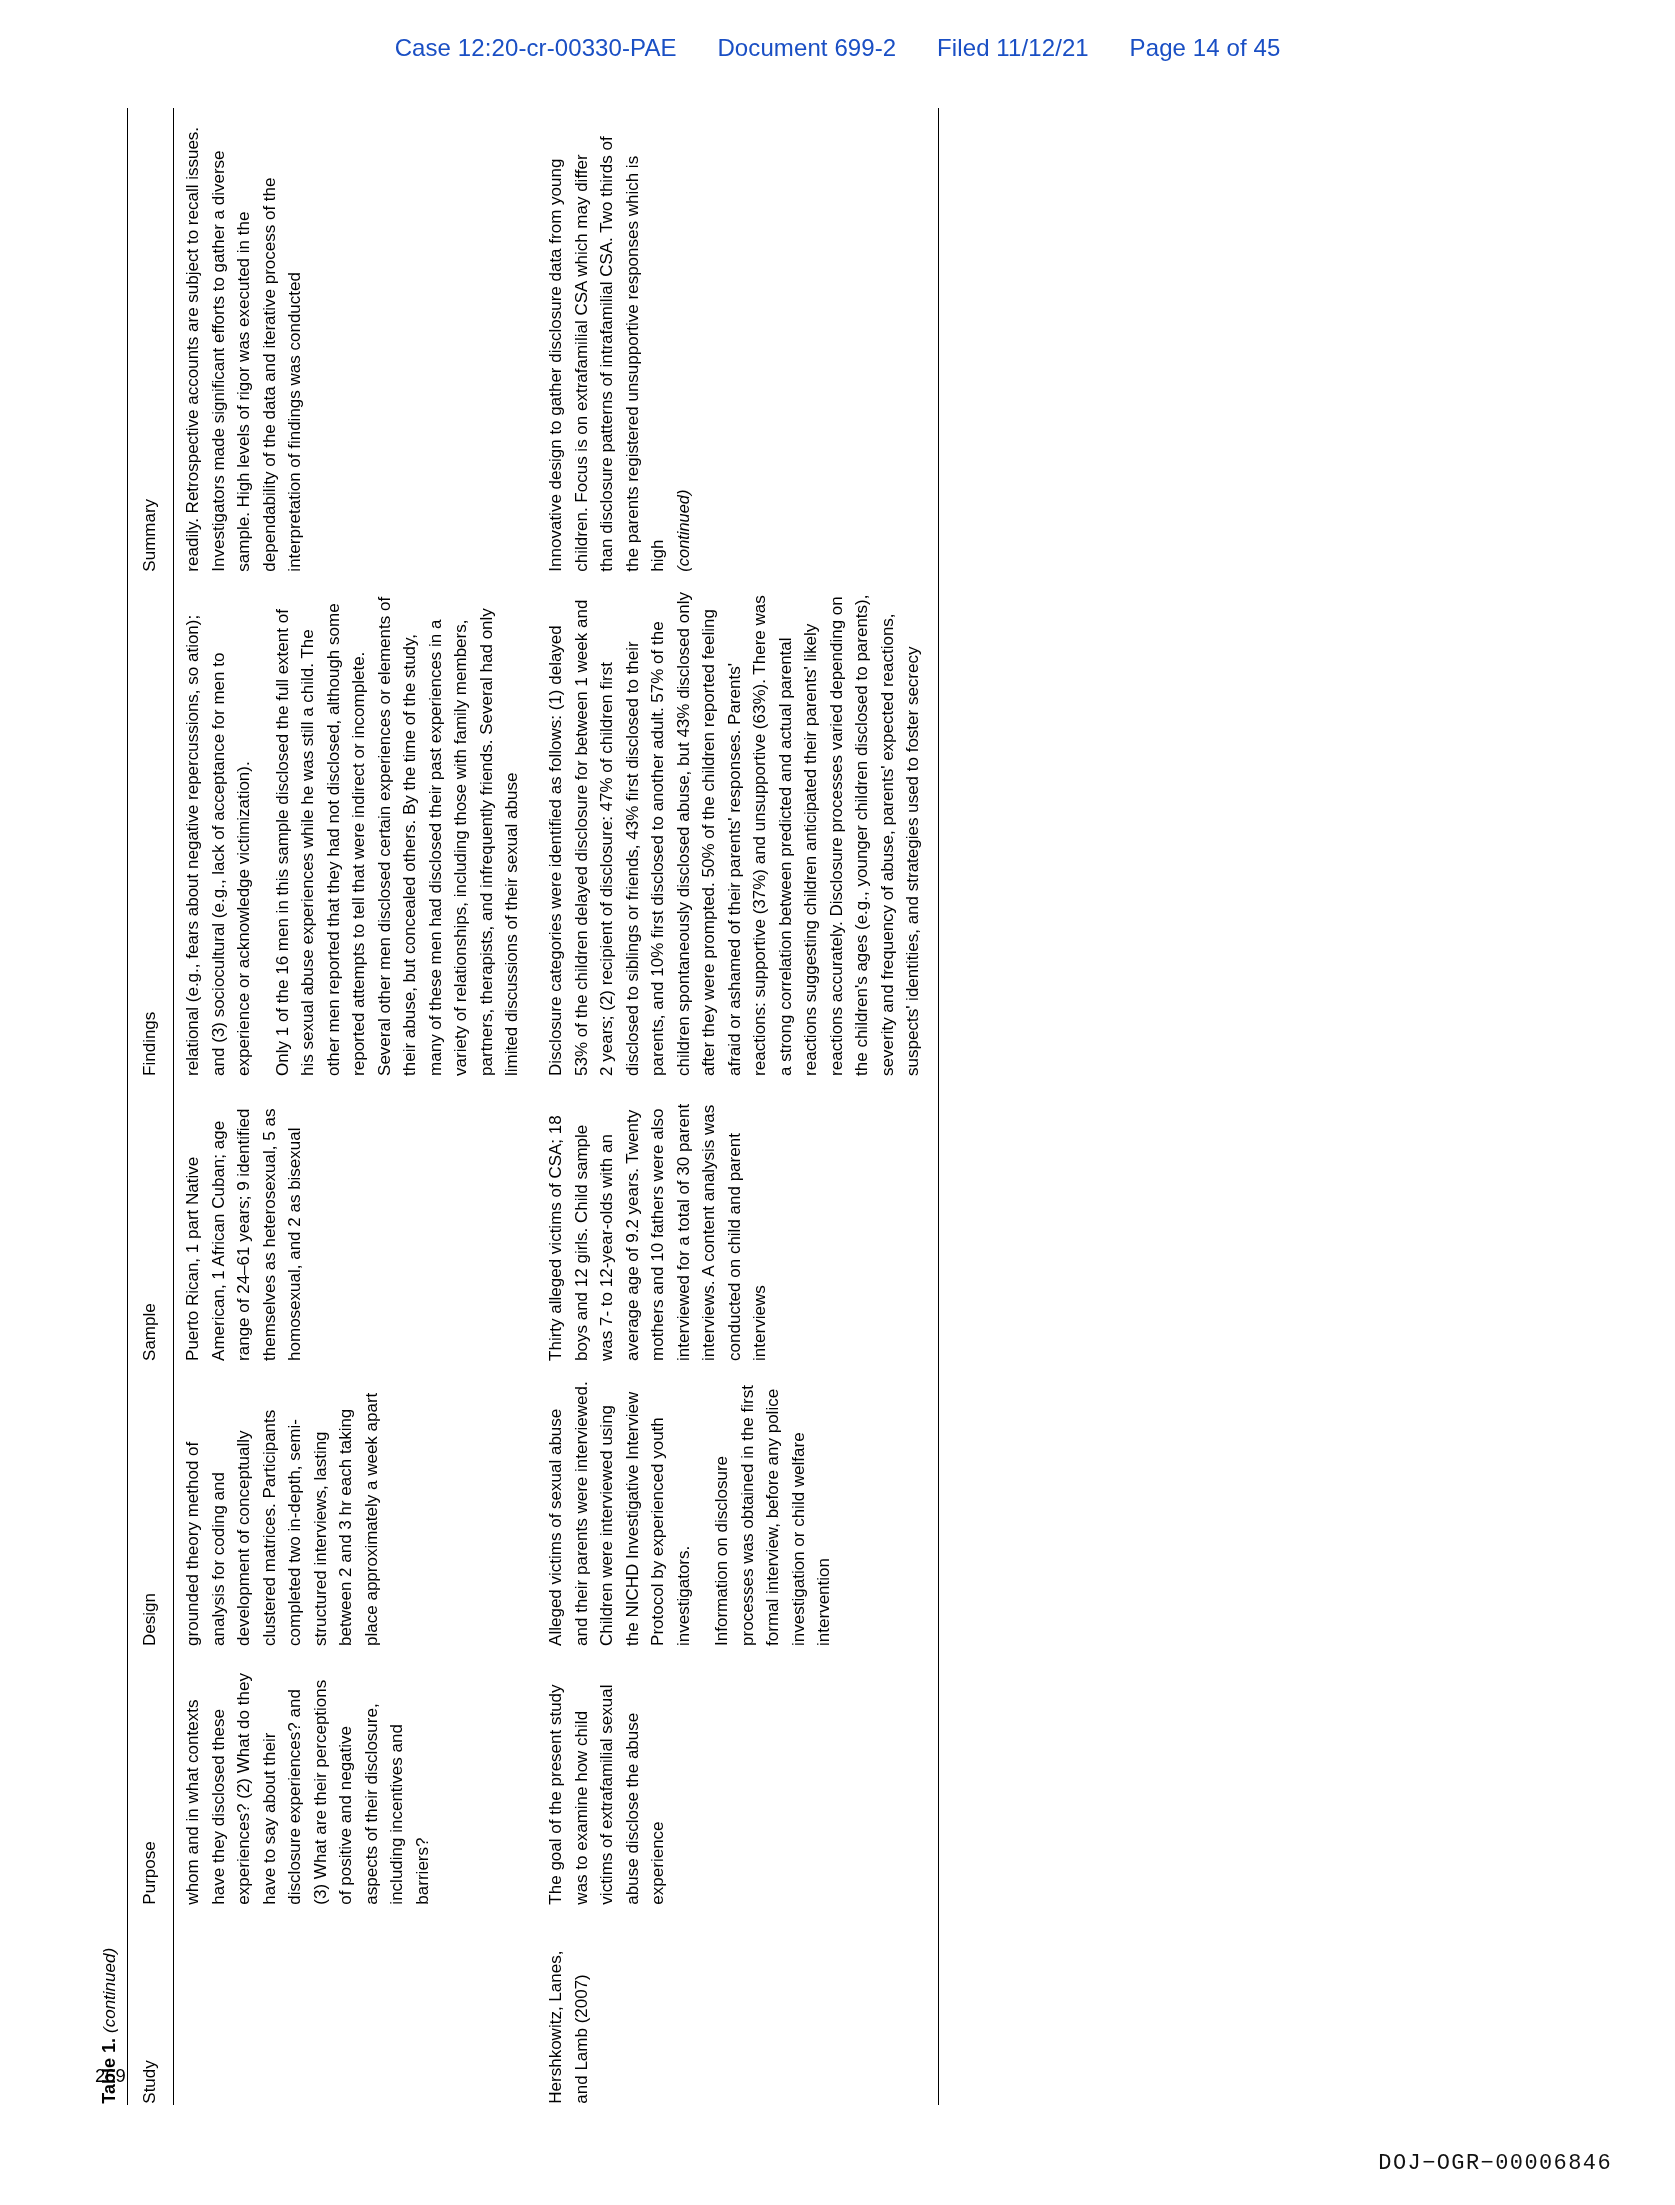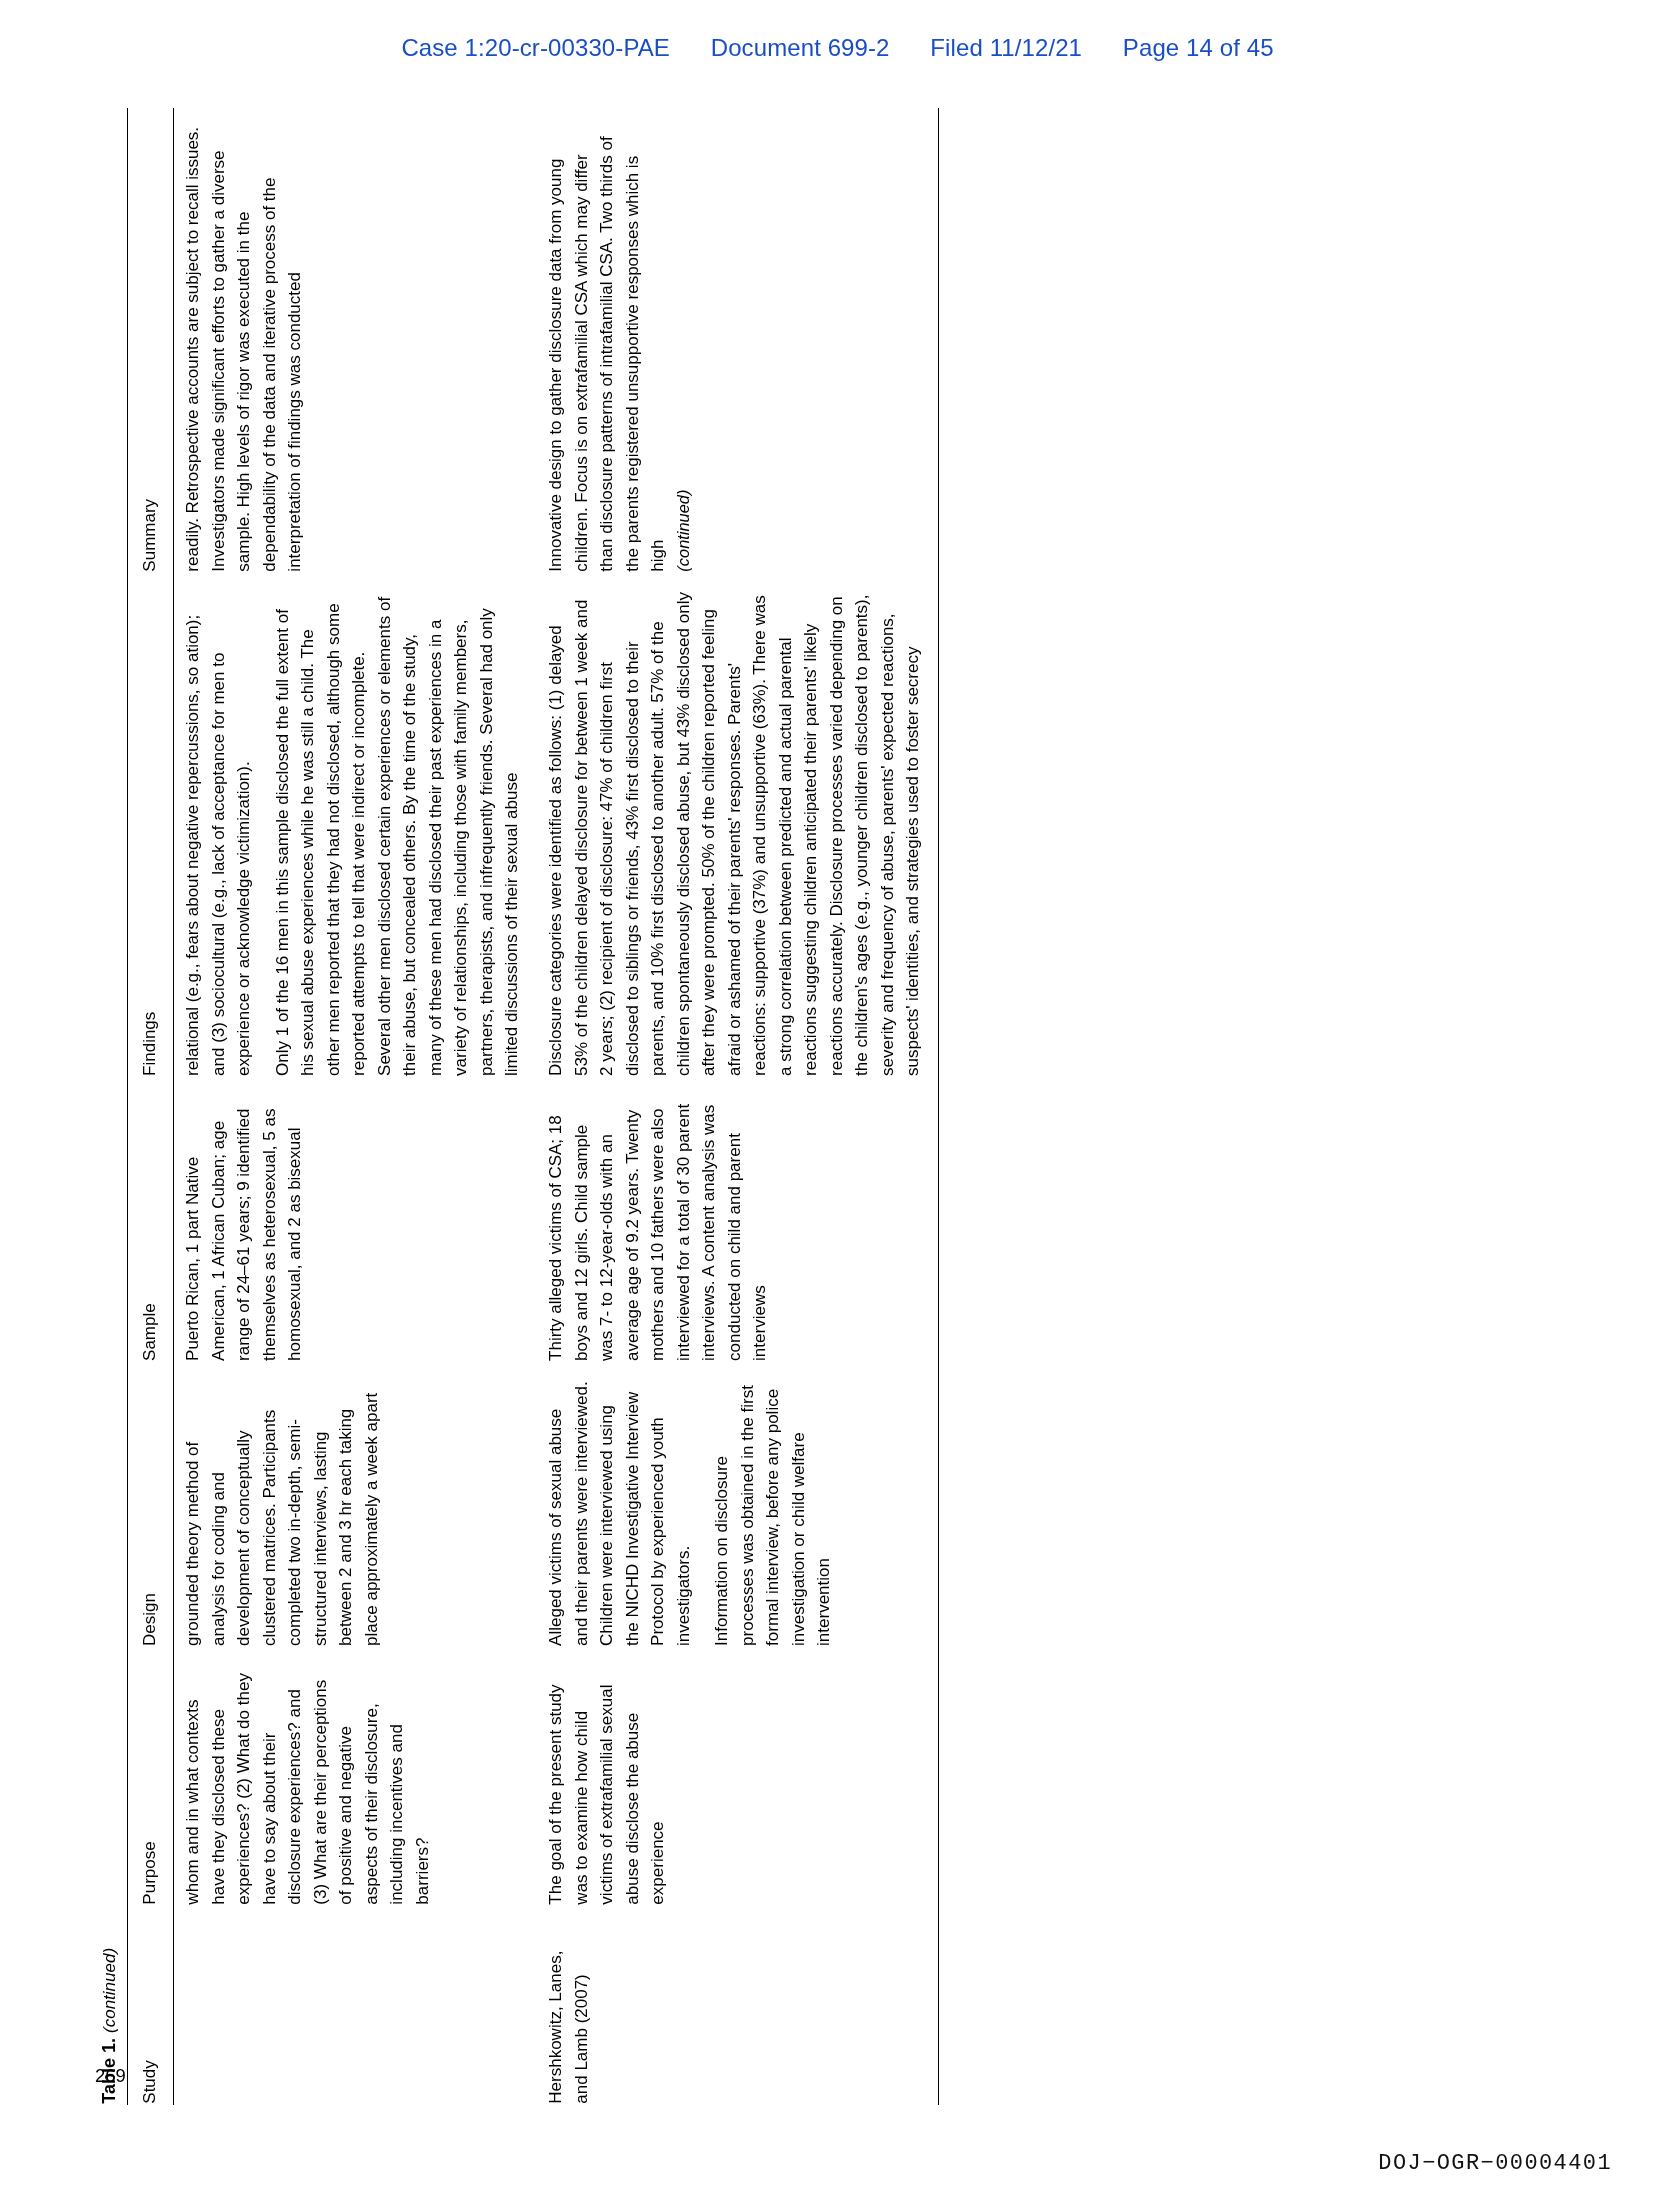--- a/index.html
+++ b/index.html
@@ -124,21 +124,21 @@
     font-size: 16.4px;
     text-align: right;
     padding-top: 10.5px;
     padding-right: 2.6px;
   }
 </style>
 </head>
 <body>
 
 <div id="court-stamp">
-  <span>Case 1:20-cr-00330-PAE</span>
+  <span>Case 12:20-cr-00330-PAE</span>
   <span>Document 699-2</span>
   <span>Filed 11/12/21</span>
   <span>Page 14 of 45</span>
 </div>
 
 <div id="rot-wrap">
   <div id="rot-inner">
 
     <p class="tbl-caption">
       <b>Table 1.</b>
@@ -208,14 +208,14 @@
             <span class="continued-note">(continued)</span>
           </td>
         </tr>
       </tbody>
     </table>
 
   </div>
 </div>
 
 <div id="page-number">269</div>
-<div id="bates">DOJ−OGR−00004401</div>
+<div id="bates">DOJ−OGR−00006846</div>
 
 
 </body></html>

